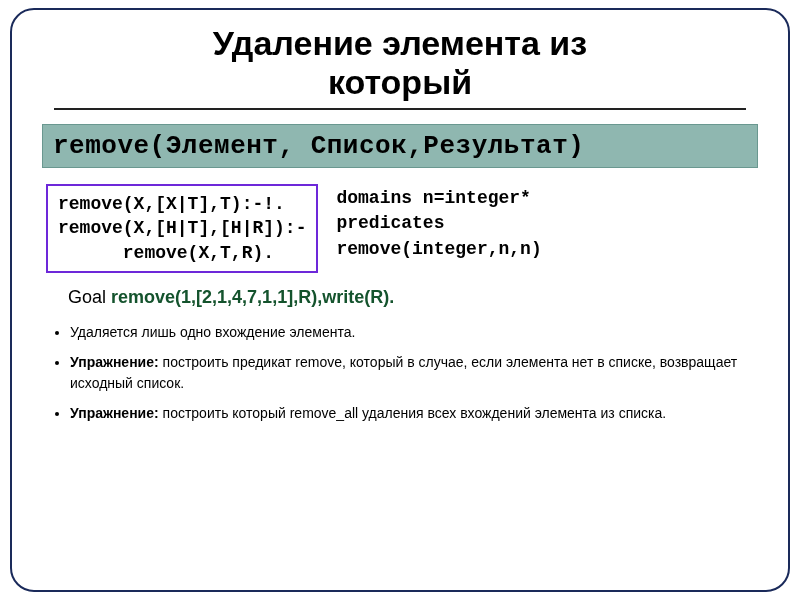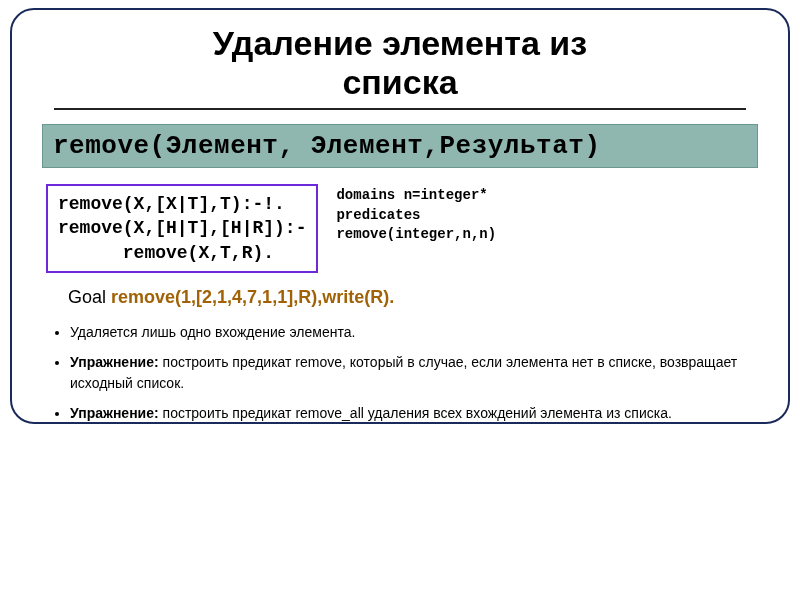--- a/index.html
+++ b/index.html
@@ -6,21 +6,21 @@
     margin: 0;
     padding: 0;
     width: 800px;
     height: 600px;
     background: #fff;
     font-family: Arial, Helvetica, sans-serif;
   }
   .slide {
     box-sizing: border-box;
     width: 780px;
-    height: 416px;
+    height: 584px;
     margin: 8px auto;
     border: 2px solid #1a2a5a;
     border-radius: 24px;
     padding: 12px 28px 18px 28px;
     position: relative;
     overflow: hidden;
   }
   .title {
     text-align: center;
     font-weight: 900;
@@ -57,59 +57,59 @@
     padding: 6px 10px;
     font-family: "Courier New", monospace;
     font-weight: 700;
     font-size: 18px;
     line-height: 1.35;
     white-space: pre;
   }
   .decl {
     font-family: "Courier New", monospace;
     font-weight: 700;
-    font-size: 14px;
+    font-size: 18px;
     line-height: 1.4;
     white-space: pre;
     padding-top: 2px;
   }
   .goal-line {
     margin: 6px 0 14px 28px;
     font-size: 18px;
   }
   .goal-word { color:#000000; }
   .goal-code {
-    color: #a16207;
+    color: #14532d;
     font-weight: 700;
   }
   ul.notes {
     margin: 0 6px 0 6px;
     padding-left: 24px;
     font-size: 14px;
     line-height: 1.45;
   }
   ul.notes li {
     margin-bottom: 10px;
   }
   .mono { font-family: Liberation Sans, sans-serif; }
 </style>
 </head>
 <body>
 
 <div class="slide">
 
   <div class="title">
     <span>Удаление элемента из</span><br>
-    <span>списка</span>
+    <span>который</span>
   </div>
 
   <hr class="hr">
 
   <div class="signature-bar">
-    <span>remove(Элемент, Элемент,Результат)</span>
+    <span>remove(Элемент, Список,Результат)</span>
   </div>
 
   <div class="row">
     <div class="codebox">remove(X,[X|T],T):-!.
 remove(X,[H|T],[H|R]):-
       remove(X,T,R).</div>
     <div class="decl">domains n=integer*
 predicates
 remove(integer,n,n)</div>
   </div>
@@ -120,17 +120,17 @@
   </div>
 
   <ul class="notes">
     <li>
       <span>Удаляется лишь одно вхождение элемента.</span>
     </li>
     <li>
       <b>Упражнение:</b><span> построить предикат remove, который в случае, если элемента нет в списке, возвращает исходный список.</span>
     </li>
     <li>
-      <b>Упражнение:</b><span> построить предикат </span><span class="mono">remove_all</span><span> удаления всех вхождений элемента из списка.</span>
+      <b>Упражнение:</b><span> построить который </span><span class="mono">remove_all</span><span> удаления всех вхождений элемента из списка.</span>
     </li>
   </ul>
 
 </div>
 
 </body></html>

